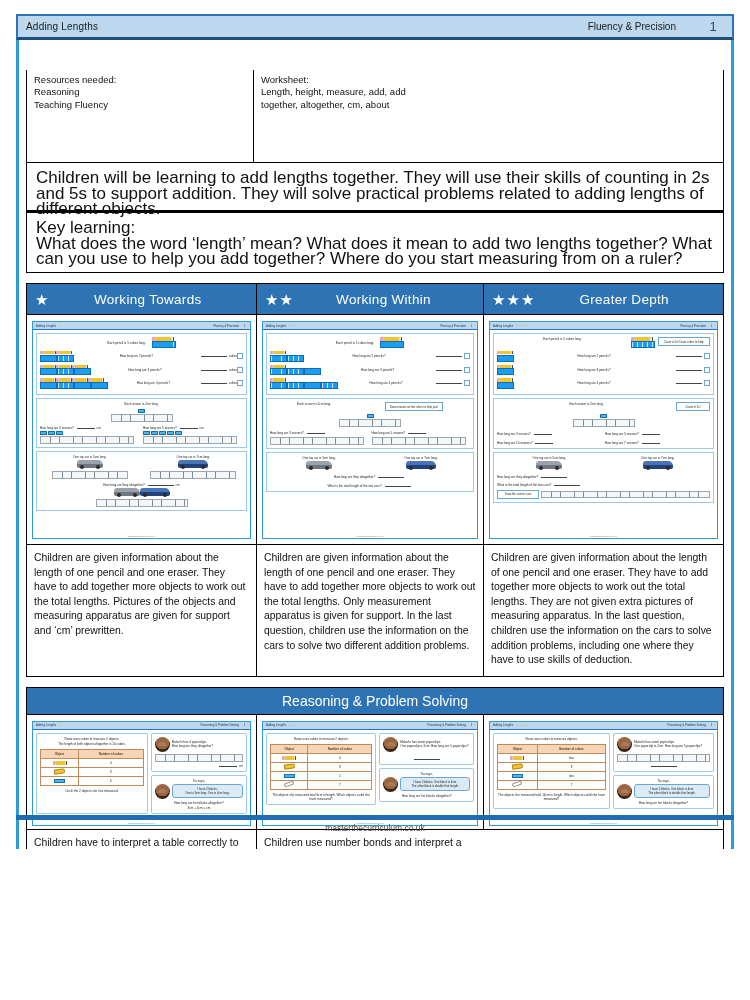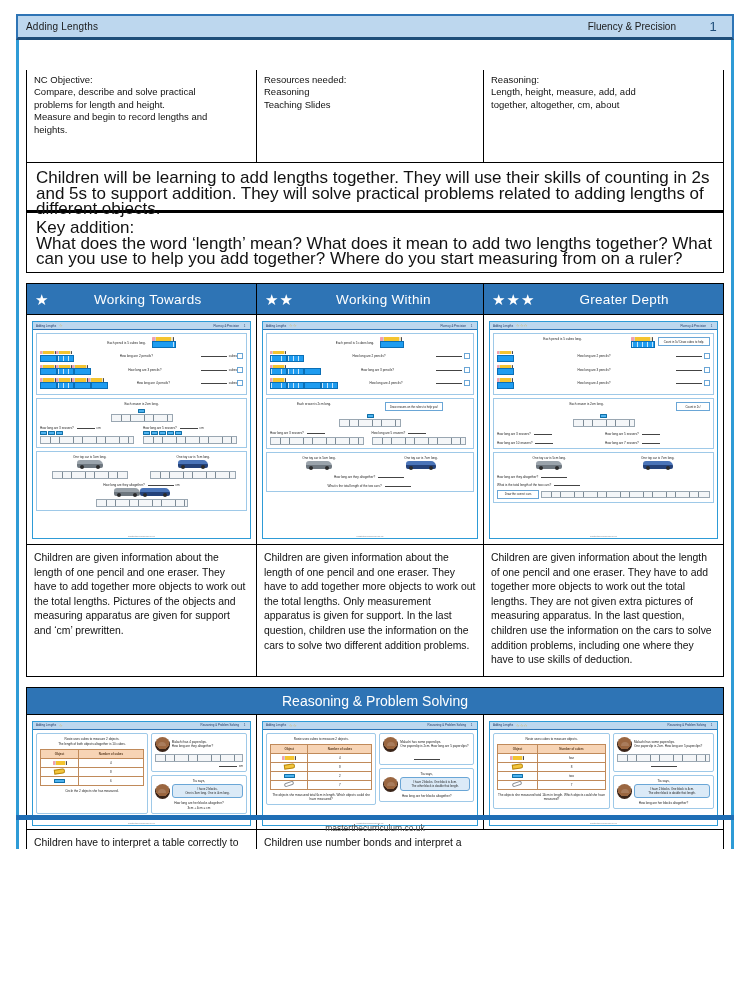--- a/index.html
+++ b/index.html
@@ -307,43 +307,36 @@
     <span class="t-right">Fluency &amp; Precision</span>
     <span class="t-page">1</span>
   </div>
 
   <div class="frame"></div>
 
   <div class="inner">
 
 
     <div class="info-row">
-      <div class="info-cell c1">
-        <span class="lbl">NC Objective:</span>
-        <span class="ln">Compare, describe and solve practical</span>
-        <span class="ln">problems for length and height.</span>
-        <span class="ln">Measure and begin to record lengths and</span>
-        <span class="ln">heights.</span>
-      </div>
       <div class="info-cell c2">
         <span class="lbl">Resources needed:</span>
         <span class="ln">Reasoning</span>
-        <span class="ln">Teaching Slides</span>
+        <span class="ln">Teaching Fluency</span>
       </div>
       <div class="info-cell c3">
-        <span class="lbl">Reasoning:</span>
+        <span class="lbl">Worksheet:</span>
         <span class="ln">Length, height, measure, add, add</span>
         <span class="ln">together, altogether, cm, about</span>
       </div>
     </div>
 
     <div class="band overview">Children will be learning to add lengths together. They will use their skills of counting in 2s and 5s to support addition. They will solve practical problems related to adding lengths of different objects.</div>
 
     <div class="band keyq">
-      <div>Key addition:</div>
+      <div>Key learning:</div>
       <div>What does the word ‘length’ mean? What does it mean to add two lengths together? What can you use to help you add together? Where do you start measuring from on a ruler?</div>
     </div>
 
     <div class="tier-head">
       <div class="th t1">
         <span class="stars">★</span>
         <span class="tname">Working Towards</span>
       </div>
       <div class="th t2">
         <span class="stars">★★</span>

